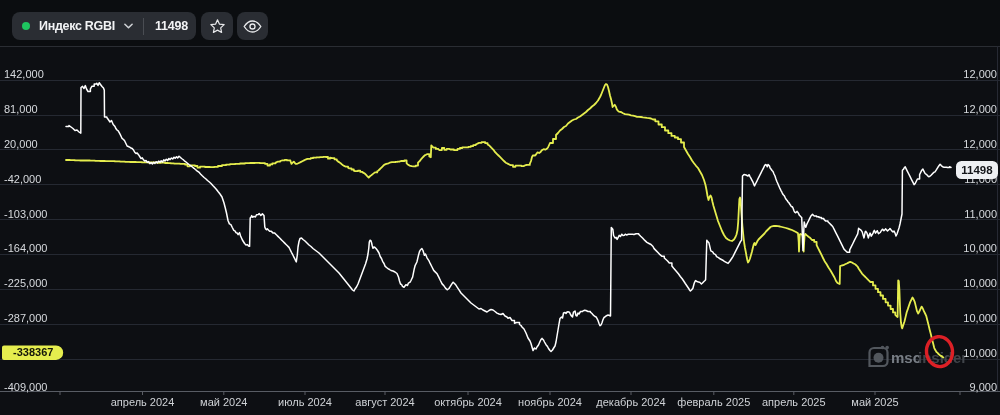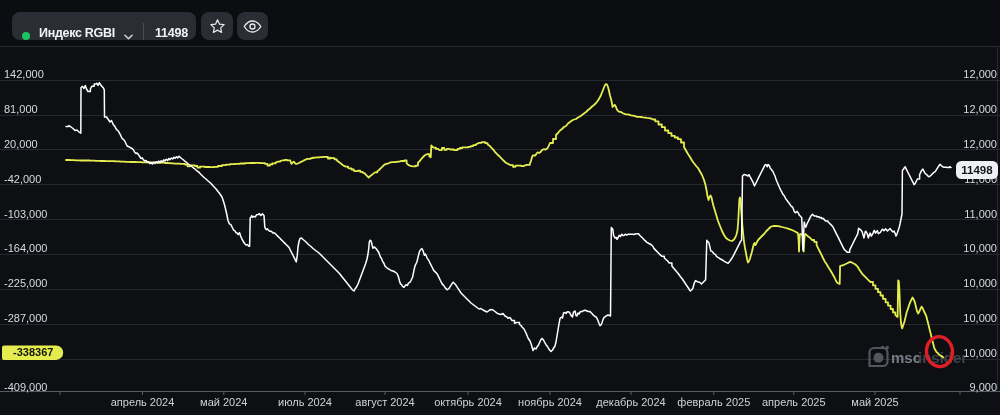--- a/index.html
+++ b/index.html
@@ -1,17 +1,17 @@
 <!DOCTYPE html>
 <html><head><meta charset="utf-8">
 <style>
 html,body{margin:0;padding:0;width:1000px;height:415px;background:#0d0f13;overflow:hidden;
 font-family:"Liberation Sans",sans-serif;}
 .toolbar{position:absolute;left:0;top:0;width:1000px;height:46px;background:#0b0d10;}
-.pill{position:absolute;left:12px;top:12px;width:184px;height:28px;background:#2a2d33;border-radius:8px;display:flex;align-items:flex-end;}
+.pill{position:absolute;left:12px;top:12px;width:184px;height:28px;background:#2a2d33;border-radius:8px;display:flex;align-items:center;}
 .dot{width:8px;height:8px;border-radius:50%;background:#1ec45f;margin-left:10px;flex-shrink:0;}
 .title{color:#f2f3f5;font-size:12.5px;font-weight:bold;margin-left:9px;letter-spacing:-0.3px;white-space:nowrap;}
 .chev{margin-left:9px;}
 .sep{width:1px;height:17px;background:#4a4d53;margin-left:10px;}
 .val{color:#f2f3f5;font-size:12.5px;font-weight:bold;margin-left:11px;letter-spacing:-0.2px;}
 .btn{position:absolute;top:12px;height:28px;background:#2a2d33;border-radius:8px;display:flex;align-items:center;justify-content:center;}
 .star{left:201px;width:32px;}
 .eye{left:237px;width:31px;}
 </style></head>
 <body>

